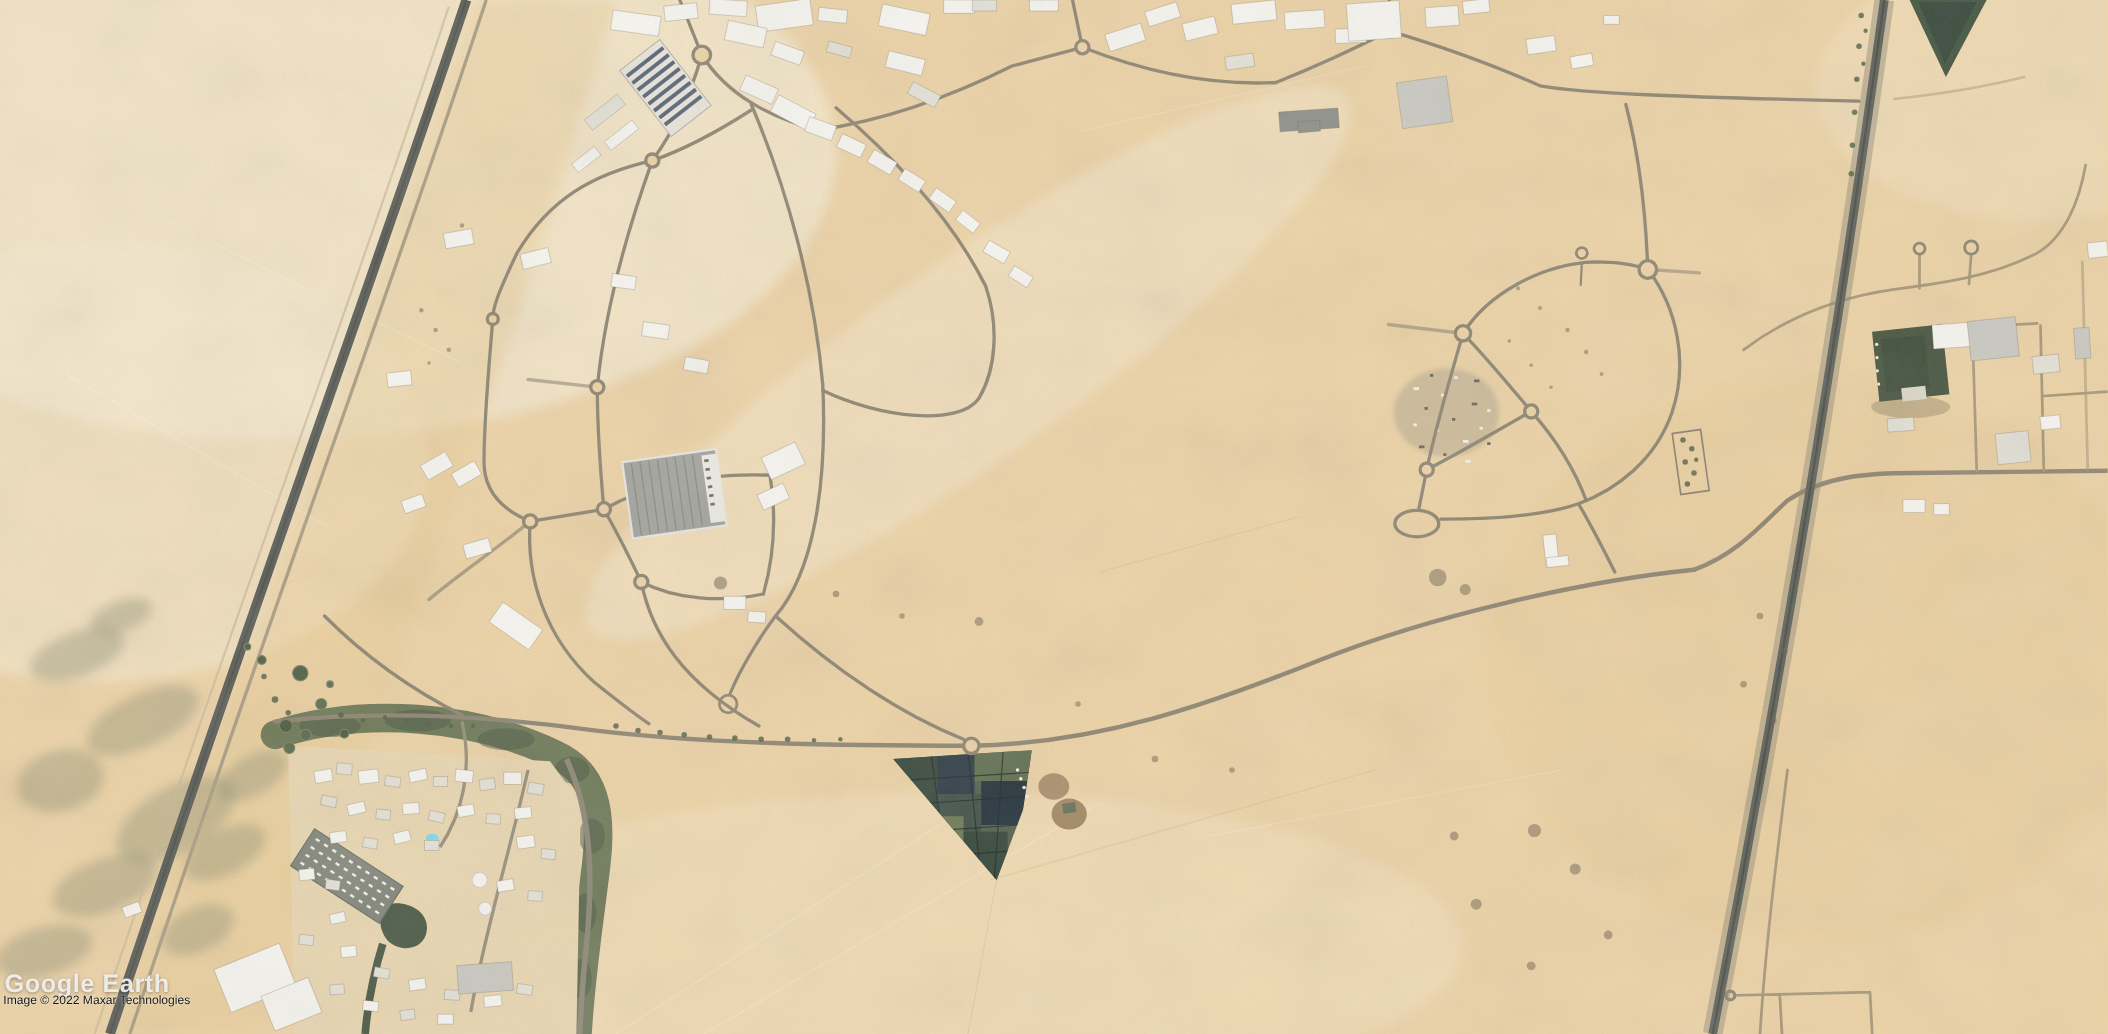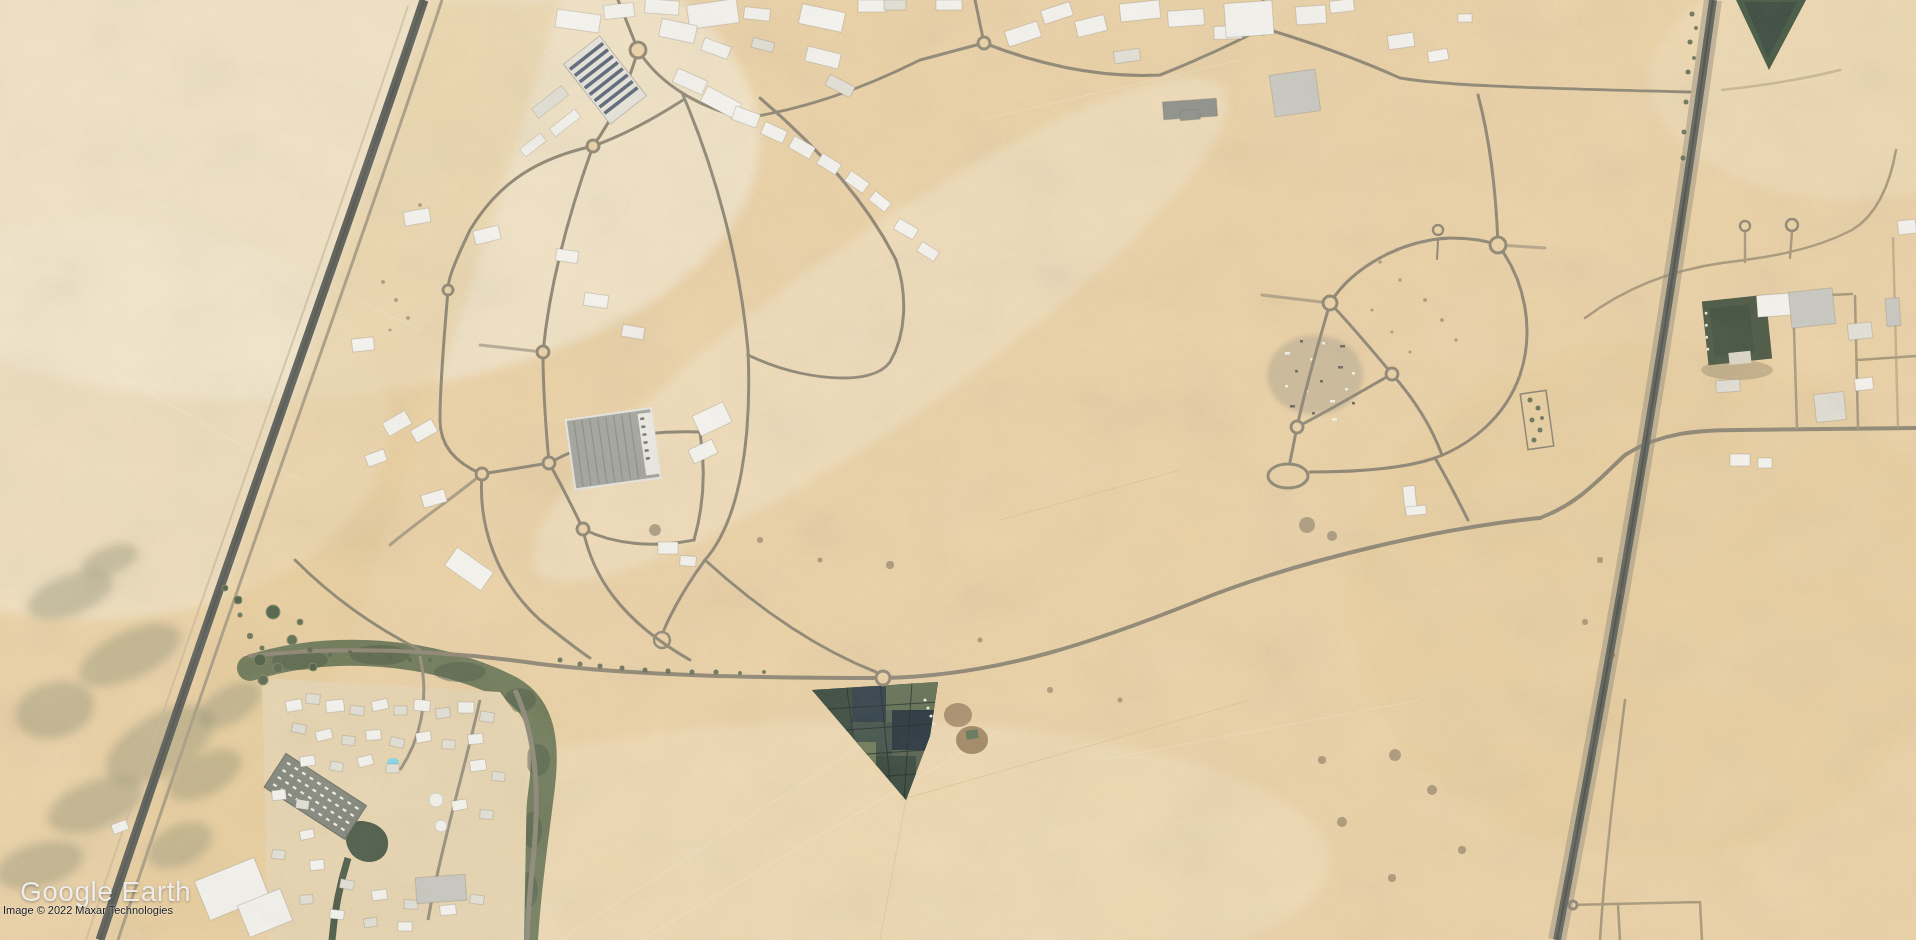--- a/index.html
+++ b/index.html
@@ -1,20 +1,20 @@
 <!DOCTYPE html>
 <html style="--sand: #ecd2a5; --sand-pale: #f5e9cf; --sand-warm: #e9cc97; --sand-light: #f2e0bd; --road-major: #5a5c55; --road-major-edge: #8a8474; --road-minor: #8f8672; --road-faint: #a89878; --building-white: #f7f5ef; --building-light: #e4e1d6; --building-gray: #c9c8c0; --building-dark: #8e9089; --building-tan: #d9c6a2; --vegetation: #6f7a58; --vegetation-dark: #4c5a46; --water-channel: #42553f; --pool-blue: #86d7e8; --farm-base: #55624e; --farm-dark: #2e3d46; --warehouse-gray: #a3a49d; --shadow-olive: #8f8e6d;"><head>
 <meta charset="utf-8">
 <style>
   html,body{margin:0;padding:0;background:#ecd2a5;}
   .viewport{position:relative;width:1916px;height:940px;overflow:hidden;
     font-family:"Liberation Sans",sans-serif;}
   .viewport svg{position:absolute;inset:0;display:block;}
-  .watermark{position:absolute;left:20px;bottom:32px;font-size:28px;letter-spacing:.5px;
-    color:rgba(242,242,242,.92);text-shadow:0 1px 3px rgba(0,0,0,.35);user-select:none;}
+  .watermark{position:absolute;left:4px;bottom:32px;font-size:23px;letter-spacing:.5px;
+    color:rgba(242,242,242,.92);text-shadow:0 1px 3px rgba(0,0,0,.35);user-select:none;font-weight:bold;}
   .attribution{position:absolute;left:3px;bottom:24px;font-size:11px;color:#141414;
     text-shadow:0 0 2px rgba(255,255,255,.65),0 0 1px rgba(255,255,255,.65);user-select:none;}
 </style>
 </head>
 <body>
 
 <div class="viewport">
 <svg viewBox="0 0 1916 940" width="1916" height="940">
   <defs>
     <filter id="soft">

